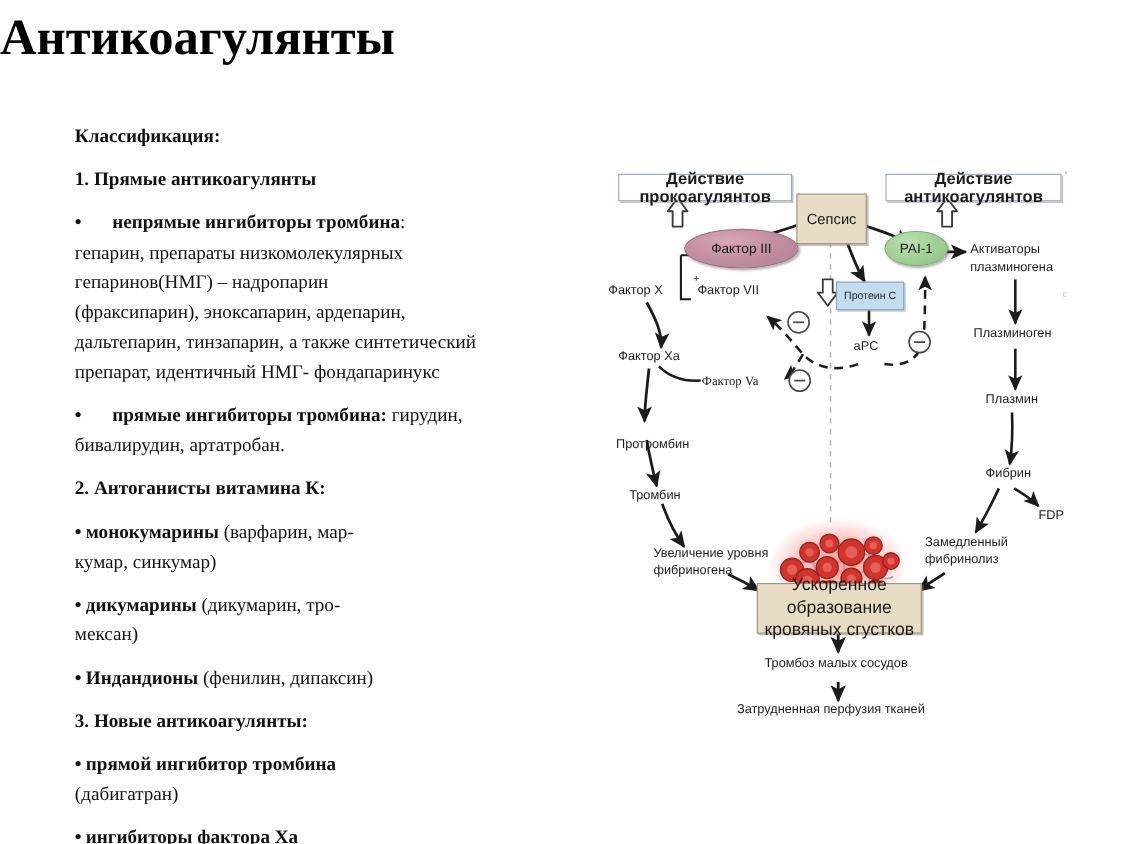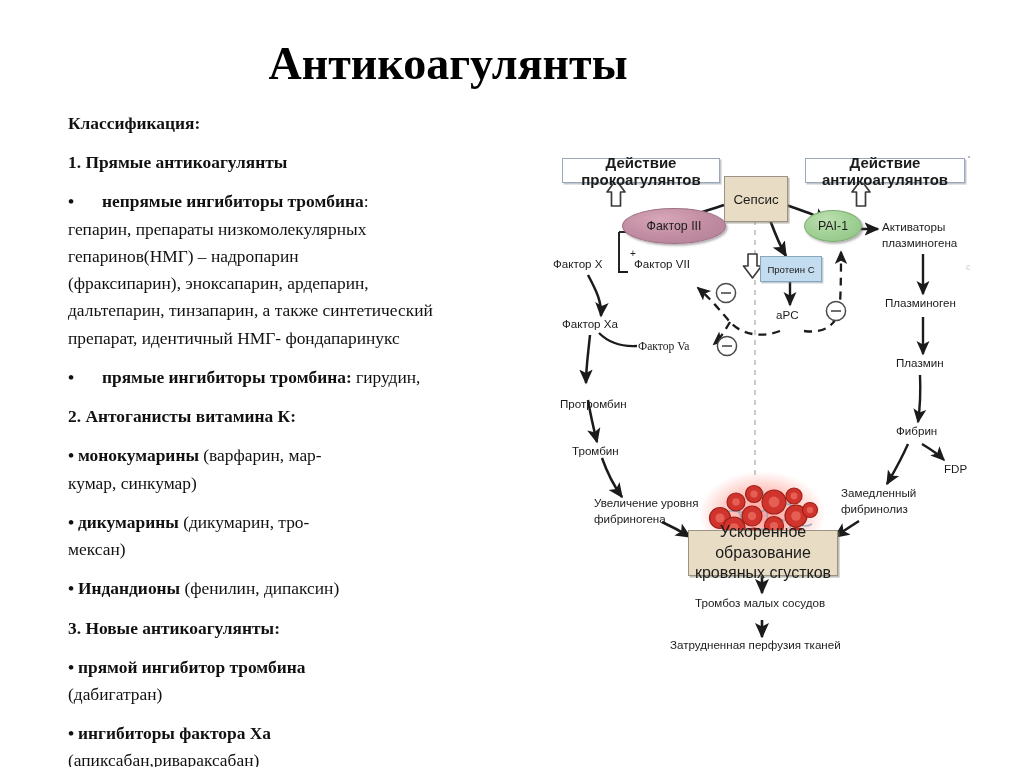--- a/index.html
+++ b/index.html
@@ -7,22 +7,21 @@
     width:1024px;height:767px;
     background:#ffffff;
     font-family:"Liberation Serif", serif;
     overflow:hidden;
     position:relative;
   }
   #page{position:relative;width:1024px;height:767px;}
 
   
   #title{
-    position:absolute;left:0;top:40px;width:896px;
-    text-align:center;
+    position:absolute;left:0;top:10px;width:896px;
     font-family:"Liberation Serif", serif;
     font-weight:bold;
     font-size:46px;
     letter-spacing:0px;
     color:#000;
     line-height:1.05;
   }
 
   
   #textcol{
@@ -126,20 +125,21 @@
     <div class="ln b">1. Прямые антикоагулянты</div>
 
     <div class="ln bullet-row"><span class="bul b">•</span><span class="bi">непрямые ингибиторы тромбина</span><span>:</span></div>
     <div class="ln">гепарин, препараты низкомолекулярных</div>
     <div class="ln">гепаринов(НМГ) – надропарин</div>
     <div class="ln">(фраксипарин), эноксапарин, ардепарин,</div>
     <div class="ln">дальтепарин, тинзапарин, а также синтетический</div>
     <div class="ln">препарат, идентичный НМГ- фондапаринукс</div>
 
     <div class="ln bullet-row"><span class="bul b">•</span><span class="bi">прямые ингибиторы тромбина:</span><span> гирудин,</span></div>
+    <div class="ln">бивалирудин, артатробан.</div>
 
     <div class="ln b">2. Антоганисты витамина К:</div>
 
     <div class="ln bullet-row"><span class="bul-tight b">•</span><span class="bi">монокумарины</span><span> (варфарин, мар-</span></div>
     <div class="ln">кумар, синкумар)</div>
 
     <div class="ln bullet-row"><span class="bul-tight b">•</span><span class="bi">дикумарины</span><span> (дикумарин, тро-</span></div>
     <div class="ln">мексан)</div>
 
     <div class="ln bullet-row"><span class="bul-tight b">•</span><span class="bi">Индандионы</span><span> (фенилин, дипаксин)</span></div>

